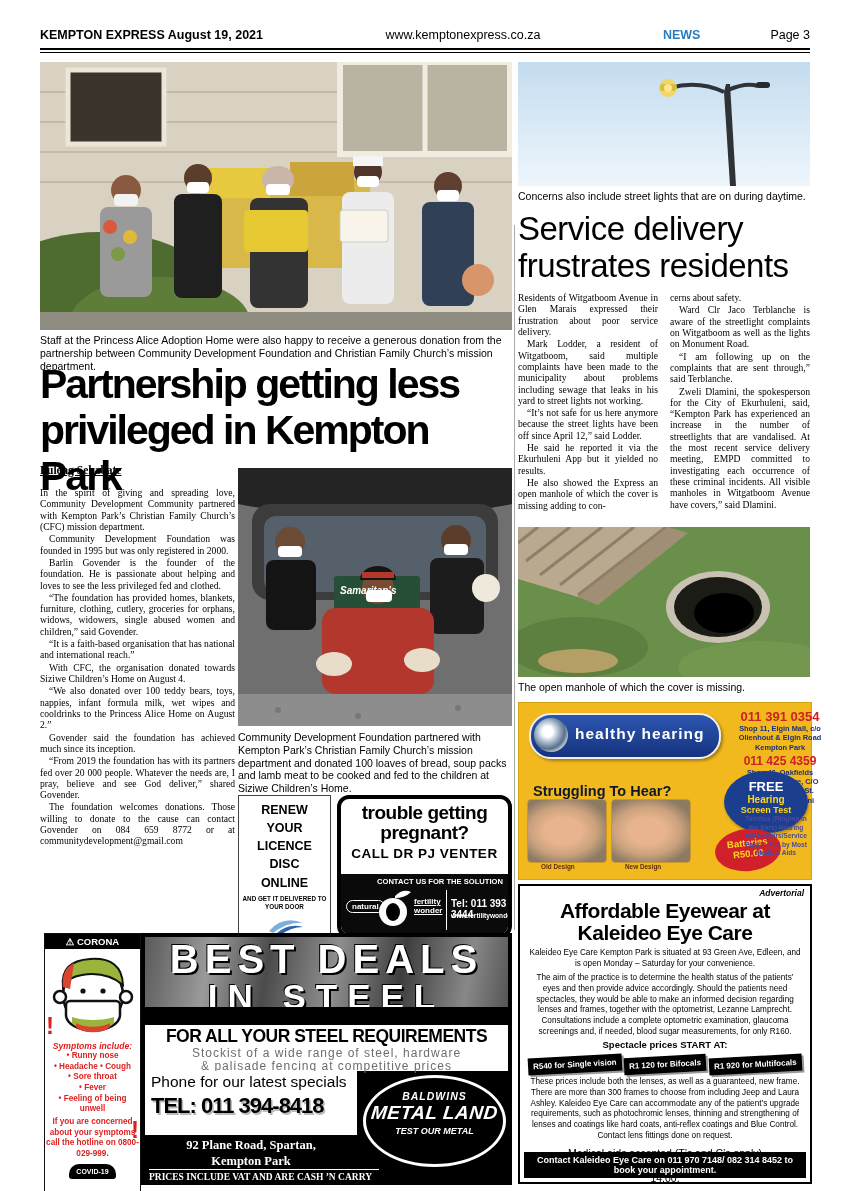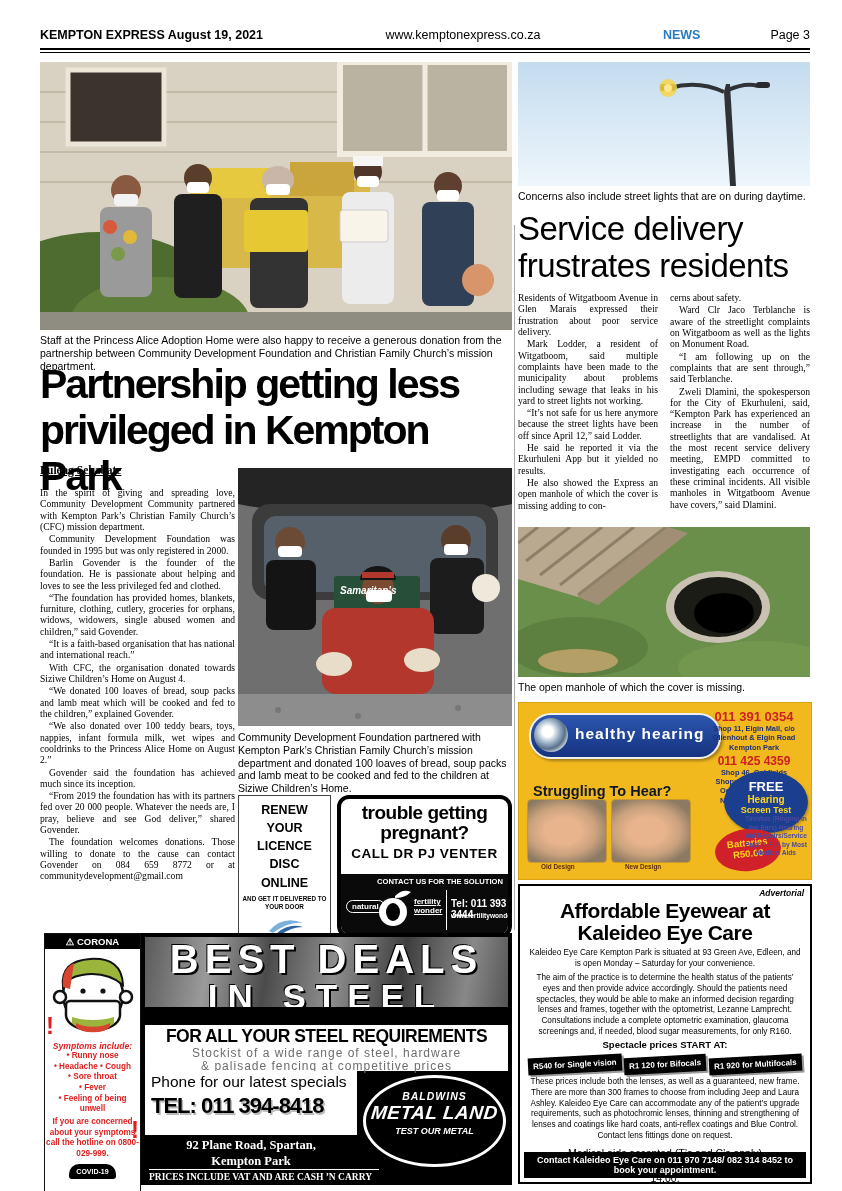--- a/index.html
+++ b/index.html
@@ -169,21 +169,20 @@
 
   <div class="abs byline" style="left:40px;top:464px;">Puleng Sekabate</div>
 
   <div class="abs serifbody" style="left:40px;top:487px;width:195px;height:446px;overflow:hidden;">
     <p>In the spirit of giving and spreading love, Community Development Community partnered with Kempton Park’s Christian Family Church’s (CFC) mission department.</p>
     <p>Community Development Foundation was founded in 1995 but was only registered in 2000.</p>
     <p>Barlin Govender is the founder of the foundation. He is passionate about helping and loves to see the less privileged fed and clothed.</p>
     <p>“The foundation has provided homes, blankets, furniture, clothing, cutlery, groceries for orphans, widows, widowers, single abused women and children,” said Govender.</p>
     <p>“It is a faith-based organisation that has national and international reach.”</p>
     <p>With CFC, the organisation donated towards Siziwe Children’s Home on August 4.</p>
-    <p>“We donated 100 loaves of bread, soup packs and lamb meat which will be cooked and fed to the children,” explained Govender.</p>
     <p>“We also donated over 100 teddy bears, toys, nappies, infant formula milk, wet wipes and cooldrinks to the Princess Alice Home on August 2.”</p>
     <p>Govender said the foundation has achieved much since its inception.</p>
     <p>“From 2019 the foundation has with its partners fed over 20 000 people. Whatever the needs are, I pray, believe and see God deliver,” shared Govender.</p>
     <p>The foundation welcomes donations. Those willing to donate to the cause can contact Govender on 084 659 8772 or at communitydevelopment@gmail.com</p>
   </div>
 
   <svg class="abs photo" style="left:238px;top:468px;" width="274" height="258" viewBox="0 0 274 258">
     <rect width="274" height="258" fill="#6f6f6f"></rect>
     <path d="M0 0 h274 v36 Q137 62 0 36 Z" fill="#242424"></path>
     <rect x="14" y="36" width="246" height="96" rx="18" fill="#3c3c3c"></rect>
@@ -365,21 +364,21 @@
     <ellipse cx="206" cy="86" rx="30" ry="20" fill="#000"></ellipse>
     <ellipse cx="60" cy="134" rx="40" ry="12" fill="#caa86f" opacity="0.8"></ellipse>
   </svg>
   <div class="abs cap" style="left:518px;top:681px;width:292px;">The open manhole of which the cover is missing.</div>
 
   <div class="abs hear">
     <div class="pill">
       <div class="swirl"></div>
       <div class="brand">healthy  hearing</div>
     </div>
-    <div class="abs" style="left:190px;top:6px;width:90px;">
+    <div class="abs" style="left:216px;top:6px;width:90px;">
       <div class="telred">011 391 0354</div>
       <div class="addr">Shop 11, Elgin Mall, c/o Olienhout &amp; Elgin Road Kempton Park</div>
       <div class="telred" style="font-size:12px;margin-top:2px;">011 425 4359</div>
       <div class="addr">Shop 46, Oakfields Shopping Centre, C/O Oak &amp; Hanekam St. Northmead, Benoni</div>
     </div>
     <div class="strug">Struggling To Hear?</div>
     <div class="ear" style="left:8px;top:96px;"></div>
     <div class="ear" style="left:92px;top:96px;"></div>
     <div class="earlbl" style="left:22px;top:160px;">Old Design</div>
     <div class="earlbl" style="left:106px;top:160px;">New Design</div>

